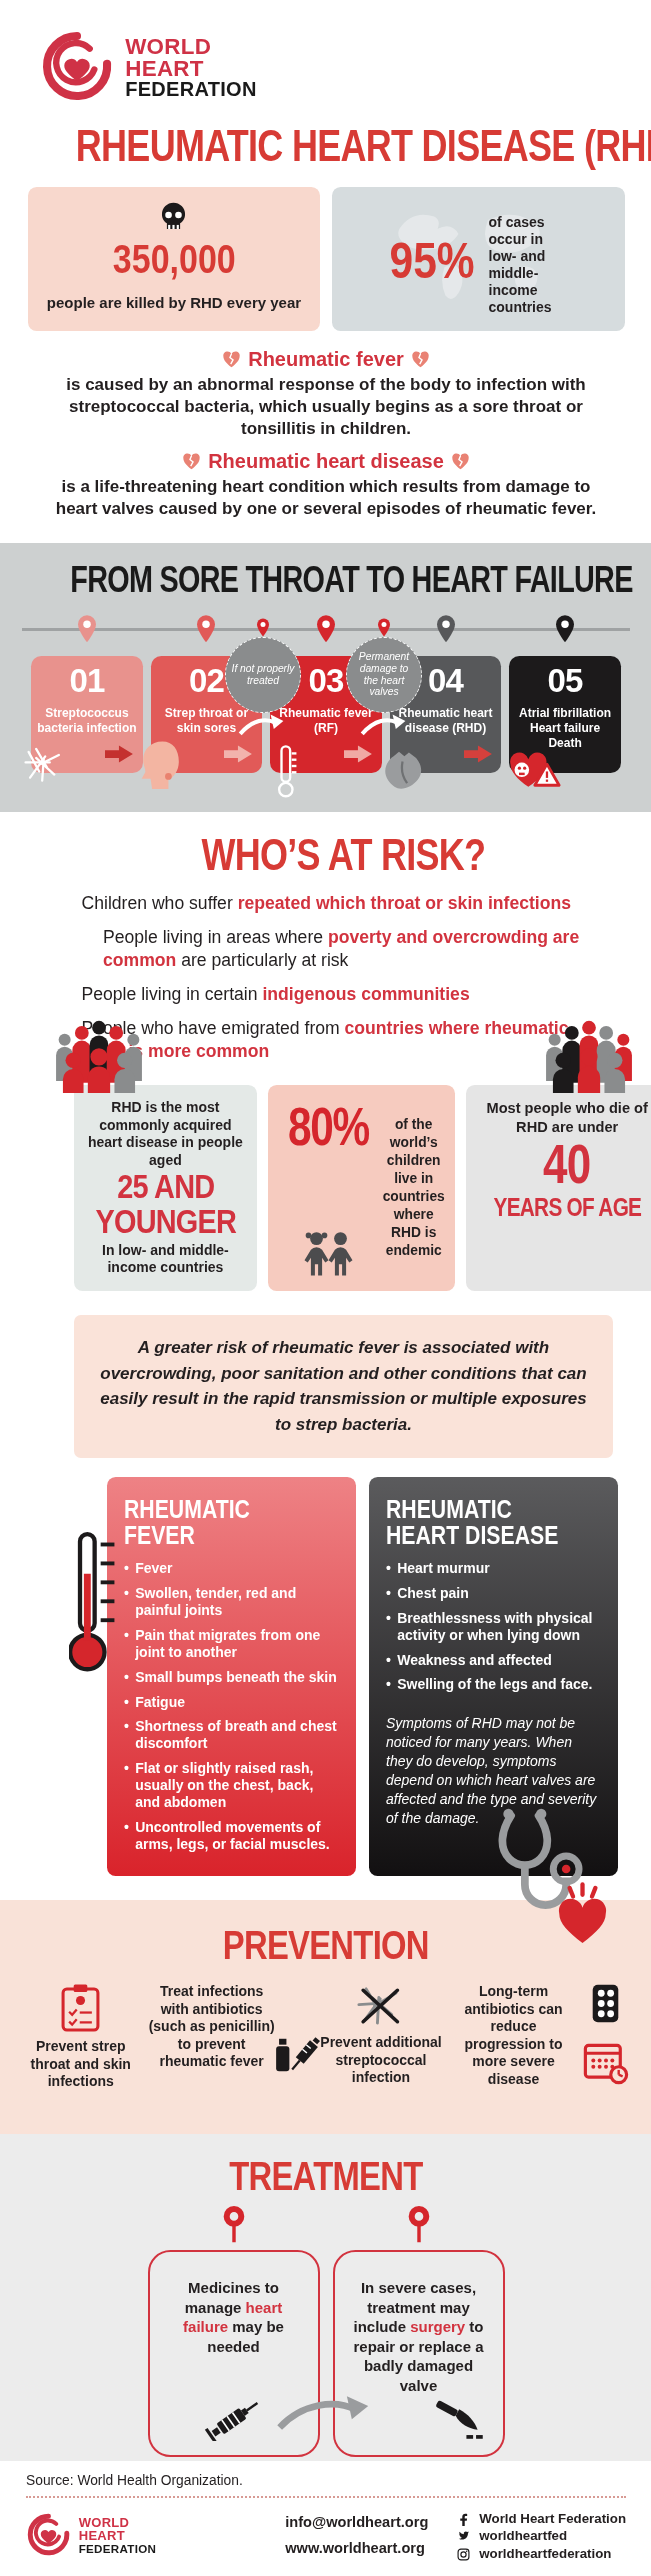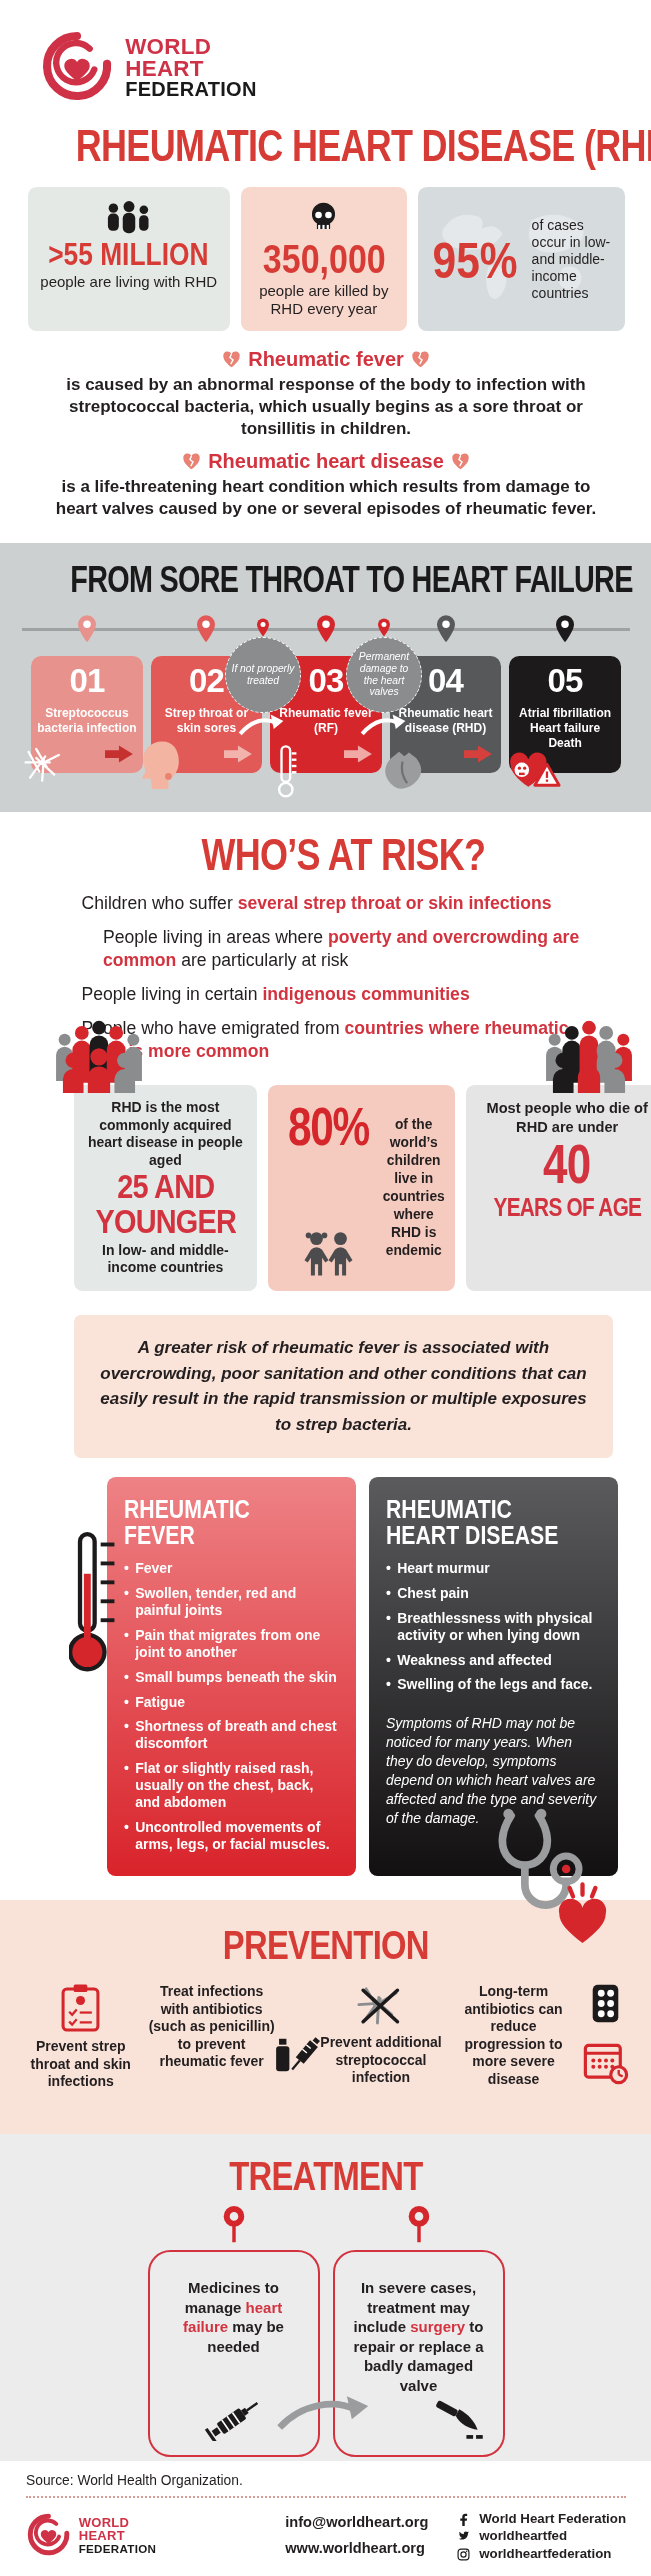--- a/index.html
+++ b/index.html
@@ -16,21 +16,21 @@
   .logo-text{font-weight:bold;line-height:.98;font-size:22.4px;letter-spacing:0.3px;}
   .logo-text .lw{color:#cf3246;display:block;}
   .logo-text .lb{color:#1a1a1a;display:block;font-size:20px;}
   .main-title{margin-top:13.8px;}
   .main-title .cond{font-size:45px;color:#d73b35;}
   .stats-row{display:flex;gap:11.2px;margin:15.5px 27.5px 0;}
   .stat-box{flex:1;border-radius:8.6px;min-height:144px;padding:10.3px 6.9px;text-align:center;position:relative;box-sizing:border-box;}
   .stat-box .sicon{height:36px;display:flex;align-items:flex-end;justify-content:center;}
   .stat-val{margin-top:3.4px;}
   .stat-val .cond{font-size:31px;color:#d73b35;letter-spacing:0;transform:scaleX(.85);}
-  .stat-lbl{font-weight:normal;font-size:15px;line-height:1.22;margin-top:0;}
+  .stat-lbl{font-weight:bold;font-size:15px;line-height:1.22;margin-top:12px;}
   #stat-1{background:#e5e9e6;}
   #stat-2{background:#f8d8cd;}
   #stat-2 .stat-val .cond{font-size:40px;}
   #stat-3{background:#d6dcde;display:flex;align-items:center;justify-content:center;gap:6.9px;}
   #stat-3 .mapbg{position:absolute;inset:6.9px;opacity:.6;}
   #stat-3 .stat-val .cond{font-size:50px;}
   #stat-3 .stat-lbl{text-align:left;width:86px;font-size:14px;position:relative;}
   #stat-3 .stat-val{position:relative;}
   .defs{margin-top:17px;}
   .def-term{font-size:20px;font-weight:bold;color:#d2333f;display:flex;align-items:center;justify-content:center;gap:6.9px;}
@@ -152,34 +152,20 @@
         <span class="lw">HEART</span>
         <span class="lb">FEDERATION</span>
       </div>
     </div>
 
     <div class="main-title center">
       <span class="cond">RHEUMATIC HEART DISEASE (RHD)</span>
     </div>
 
     <div class="stats-row">
-      <div class="stat-box" id="stat-1">
-        <div class="sicon">
-          <svg viewBox="0 0 64 42" width="50" height="33" fill="#1c1a1b">
-            <circle cx="12" cy="9" r="6"></circle>
-              <rect x="5" y="16" width="14" height="22" rx="6"></rect>
-            <circle cx="32" cy="7" r="7"></circle>
-              <rect x="24" y="15" width="16" height="26" rx="7"></rect>
-            <circle cx="51" cy="11" r="5.5"></circle>
-              <rect x="45" y="18" width="12" height="20" rx="5.5"></rect>
-          </svg>
-        </div>
-        <div class="stat-val"><span class="cond">&gt;55 MILLION</span></div>
-        <div class="stat-lbl">people are living with RHD</div>
-      </div>
       <div class="stat-box" id="stat-2">
         <div class="sicon">
           <svg viewBox="0 0 40 40" width="33" height="33" fill="#1c1a1b">
             <path d="M20 2a14 14 0 0 0-14 14c0 6 3 9 6 11v7h16v-7c3-2 6-5 6-11A14 14 0 0 0 20 2z"></path>
             <circle cx="14" cy="17" r="4" fill="#fff"></circle>
               <circle cx="26" cy="17" r="4" fill="#fff"></circle>
             <rect x="13.5" y="29" width="2.6" height="5" fill="#fff"></rect>
               <rect x="18.7" y="29" width="2.6" height="5" fill="#fff"></rect>
               <rect x="23.9" y="29" width="2.6" height="5" fill="#fff"></rect>
           </svg>
@@ -370,21 +356,21 @@
             <path d="M4 26C20 8 36 6 48 12" stroke="#fff" stroke-width="5" fill="none"></path>
             <polygon points="42,2 58,10 46,20" fill="#fff"></polygon>
           </svg></span>
     </div>
   </div>
 
   <div class="sec" id="sec-mid">
     <div class="risk-title center"><span class="cond">WHO’S AT RISK?</span></div>
 
     <div class="risk-items">
-      <div class="risk-item"><span>Children who suffer </span><span class="hl">several strep throat or skin infections</span><span></span></div>
+      <div class="risk-item"><span>Children who suffer </span><span class="hl">repeated which throat or skin infections</span><span></span></div>
       <div class="risk-item" style="max-width:481px"><span>People living in areas where </span><span class="hl">poverty and overcrowding are common</span><span> are particularly at risk</span></div>
       <div class="risk-item"><span>People living in certain </span><span class="hl">indigenous communities</span><span></span></div>
       <div class="risk-item"><span>People who have emigrated from </span><span class="hl">countries where rheumatic fever is more common</span><span></span></div>
 
       <span class="crowd" id="crowd-left">
         <svg viewBox="0 0 110 92" width="96" height="79">
           <circle cx="15" cy="30" r="7" fill="#8a8c8d"></circle>
             <path d="M5 78V48a10 10 0 0 1 20 0v30z" fill="#8a8c8d"></path>
           <circle cx="35" cy="22" r="8" fill="#d5262c"></circle>
             <path d="M24 80V42a11 11 0 0 1 22 0v38z" fill="#d5262c"></path>

